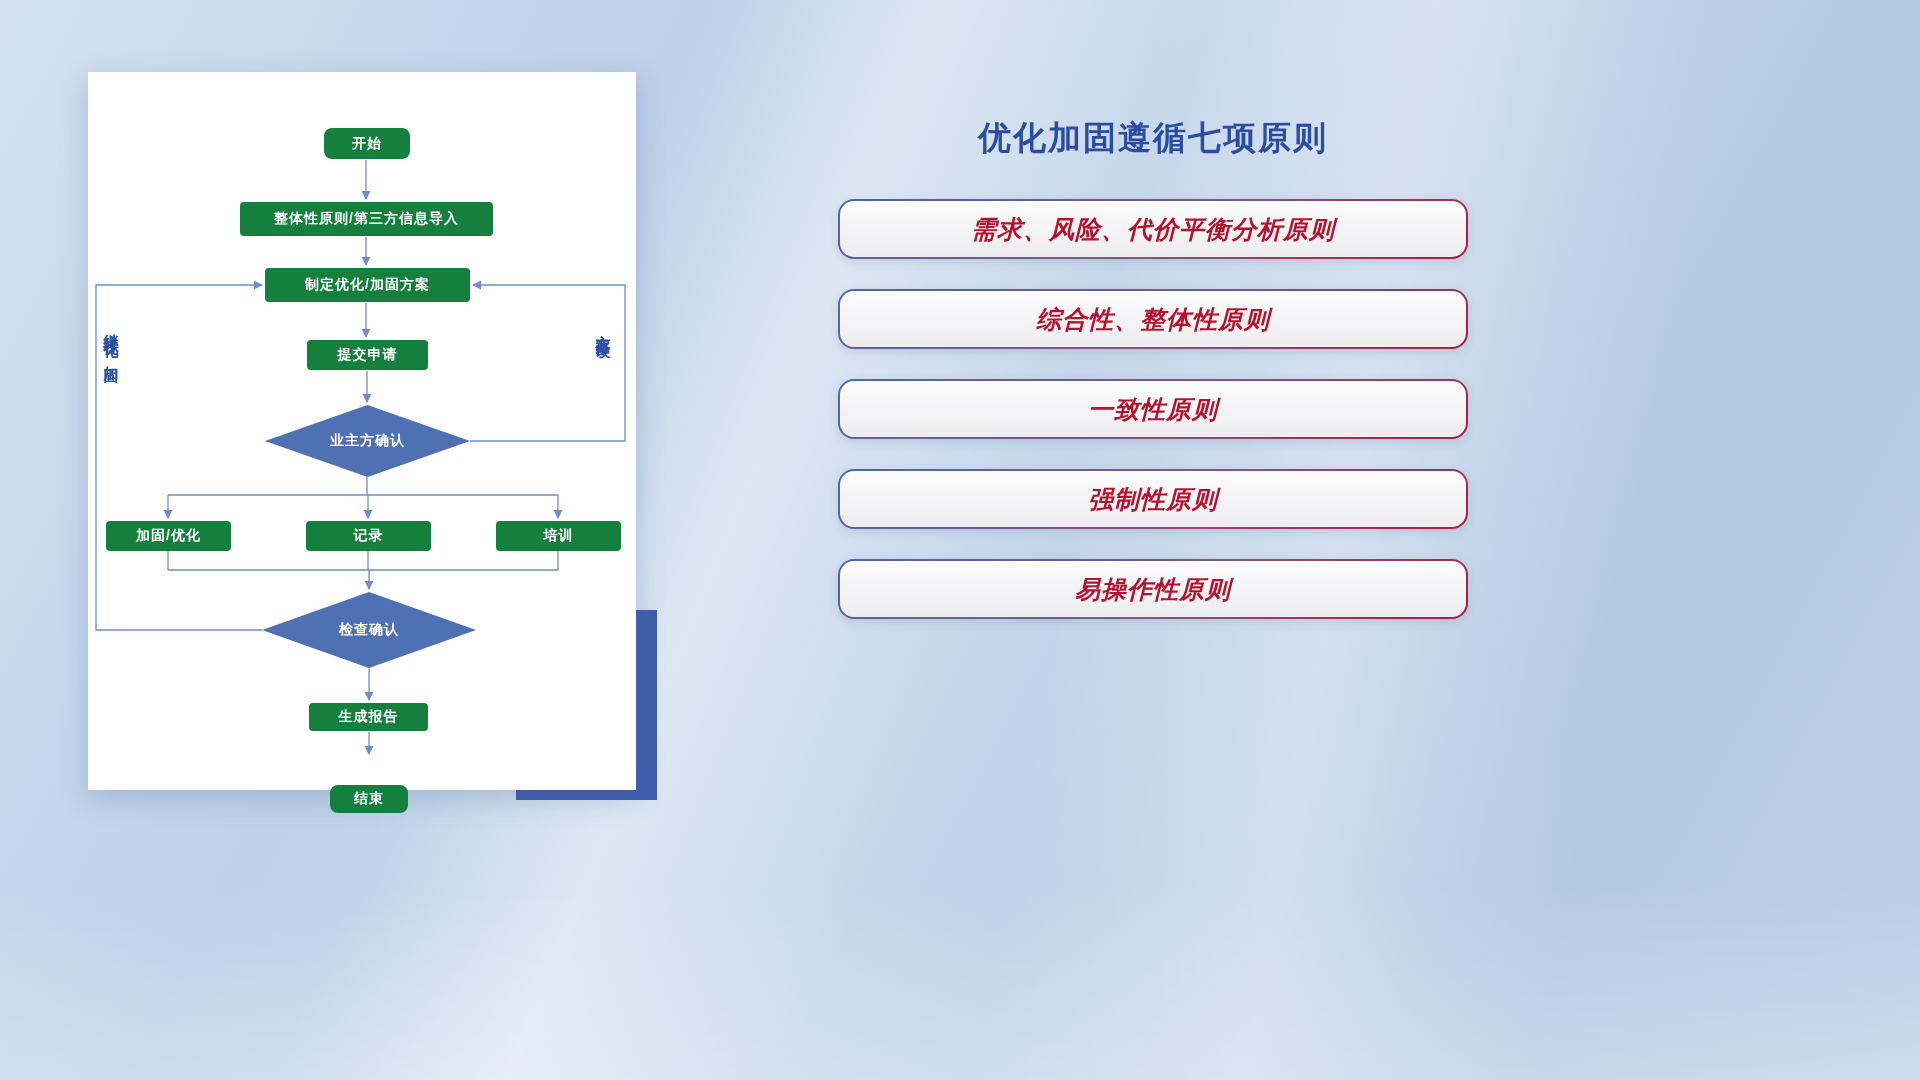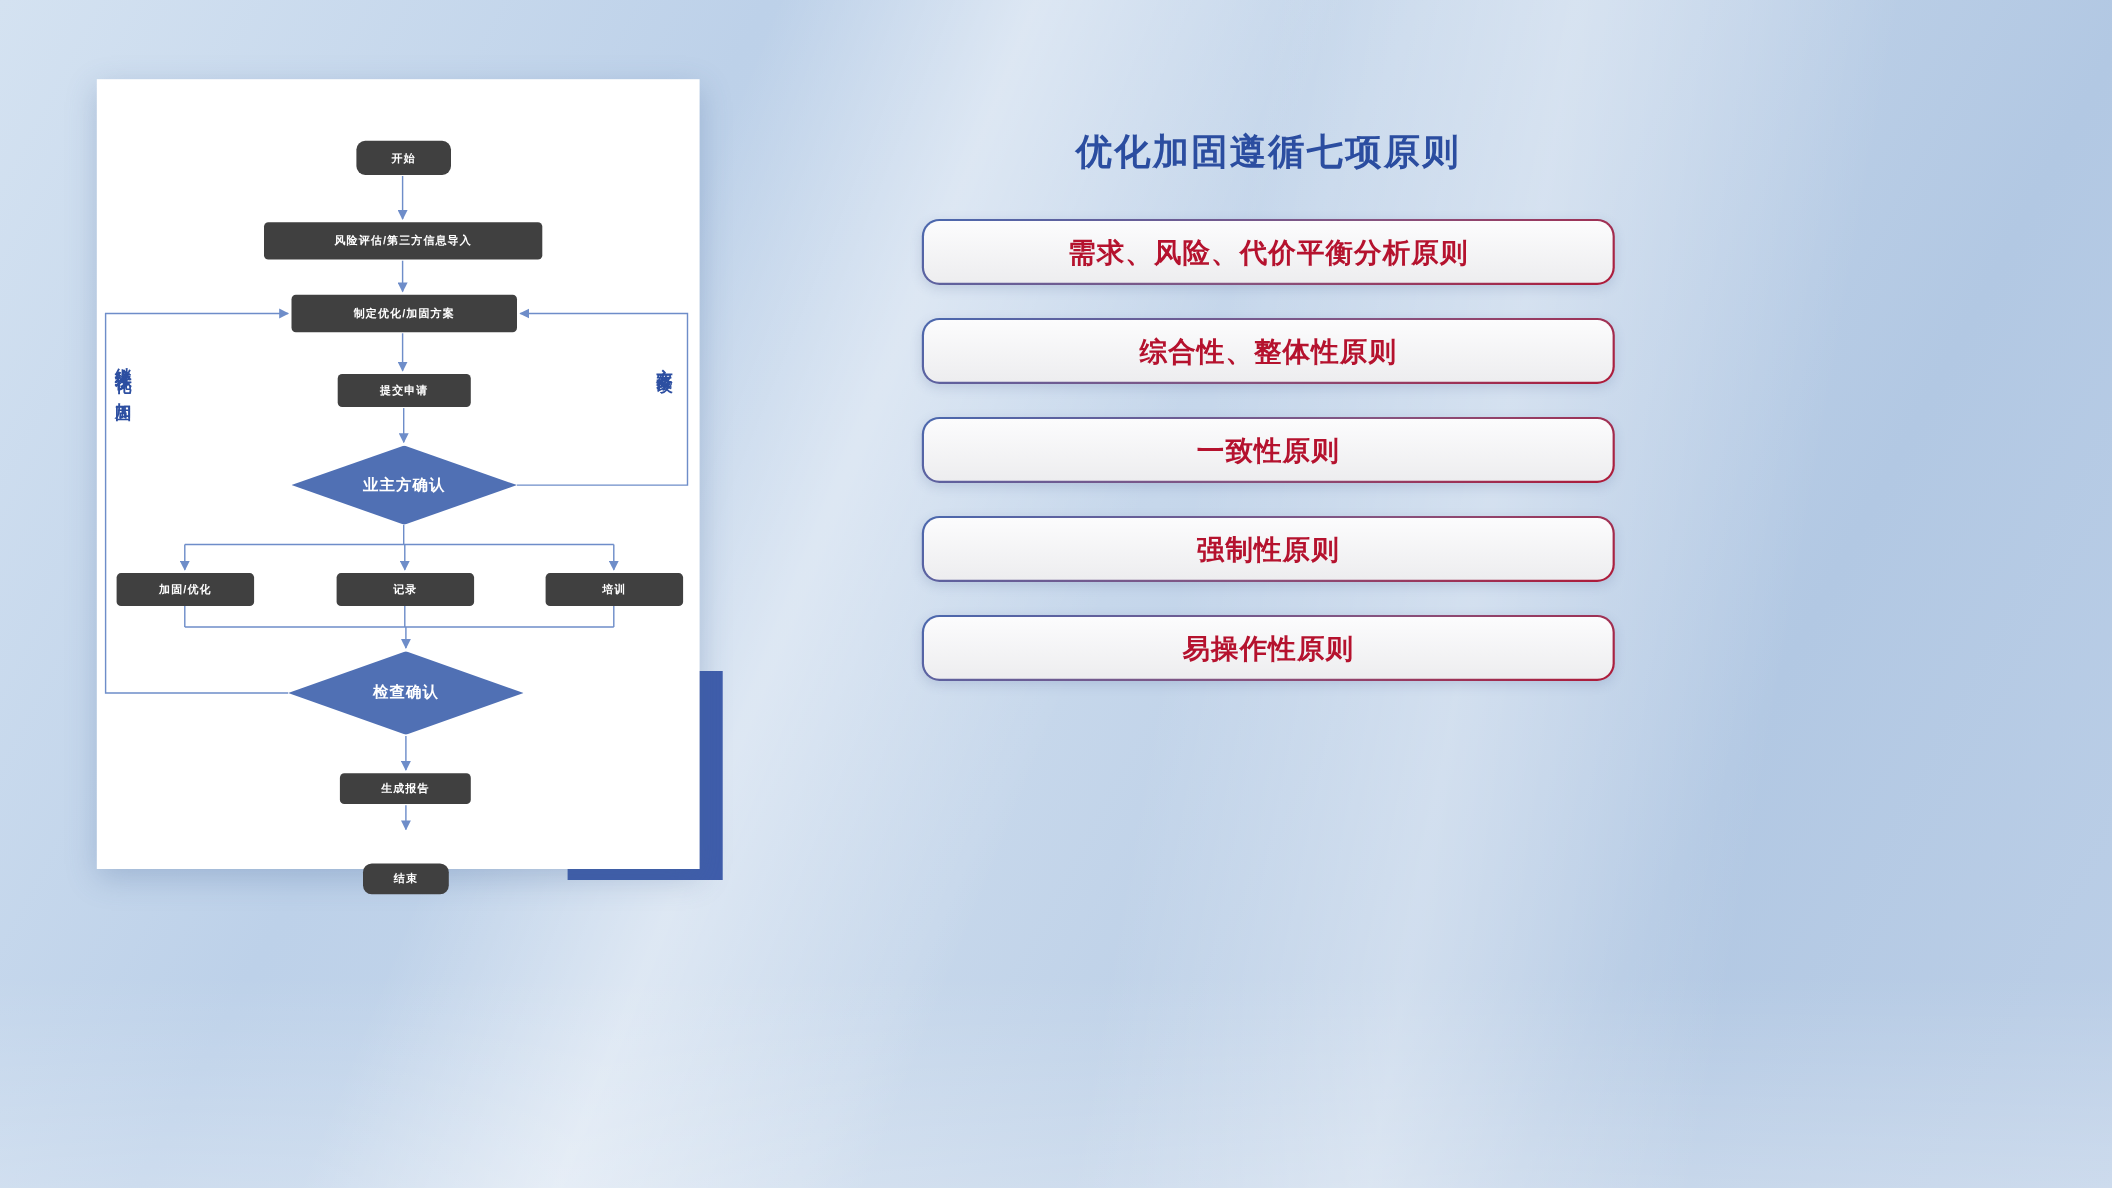--- a/index.html
+++ b/index.html
@@ -28,23 +28,23 @@
   }
   .flow-card {
     position: absolute; left: 88px; top: 72px; width: 548px; height: 718px;
     background: #ffffff; z-index: 2;
     box-shadow: 0 8px 26px rgba(70, 100, 150, 0.28);
   }
   .flow-card svg { position: absolute; left: 0; top: 0; }
 
   .fnode {
     position: absolute; z-index: 3;
-    background: #404040; color: #ffffff;
+    background: #15803d; color: #ffffff;
     display: flex; align-items: center; justify-content: center;
-    font-size: 10px; font-weight: bold; letter-spacing: 1px;
+    font-size: 14px; font-weight: bold; letter-spacing: 1px;
     border-radius: 4px; text-align: center;
   }
   .fnode.round { border-radius: 8px; }
   .fdiamond {
     position: absolute; z-index: 3;
     background: #5070b4; color: #ffffff;
     display: flex; align-items: center; justify-content: center;
     font-size: 14px; font-weight: bold; letter-spacing: 1px;
     clip-path: polygon(50% 0%, 100% 50%, 50% 100%, 0% 50%);
     text-align: center;
@@ -81,20 +81,21 @@
     height: 60px; border-radius: 16px; padding: 2px;
     background: linear-gradient(155deg, #4a68ae 0%, #86537f 55%, #ae1a38 100%);
     box-shadow: 0 3px 10px rgba(80, 100, 150, 0.18);
   }
   .pill-inner {
     height: 100%; border-radius: 14px;
     background: linear-gradient(180deg, #fcfcfd 0%, #ededef 100%);
     display: flex; align-items: center; justify-content: center;
     font-size: 25px; font-weight: 600; letter-spacing: 1px;
     color: #b5122e;
+    font-style: italic;
   }
 </style>
 </head>
 <body>
 
 <div class="bg-streak1"></div>
 <div class="bg-streak2"></div>
 
 <div class="accent-block"></div>
 
@@ -126,21 +127,21 @@
 
       <path d="M281 597 L281 628" marker-end="url(#arrow)"></path>
       <path d="M281 660 L281 682" marker-end="url(#arrow)"></path>
 
       <path d="M174 558 L8 558 L8 213 L174 213" marker-end="url(#arrow)"></path>
       <path d="M382 369 L537 369 L537 213 L385 213" marker-end="url(#arrow)"></path>
     </g>
   </svg>
 
   <div class="fnode round n-start">开始</div>
-  <div class="fnode n-risk">风险评估/第三方信息导入</div>
+  <div class="fnode n-risk">整体性原则/第三方信息导入</div>
   <div class="fnode n-plan">制定优化/加固方案</div>
   <div class="fnode n-submit">提交申请</div>
   <div class="fdiamond d-owner">业主方确认</div>
   <div class="fnode n-harden">加固/优化</div>
   <div class="fnode n-record">记录</div>
   <div class="fnode n-training">培训</div>
   <div class="fdiamond d-check">检查确认</div>
   <div class="fnode n-report">生成报告</div>
   <div class="fnode round n-end">结束</div>
 

